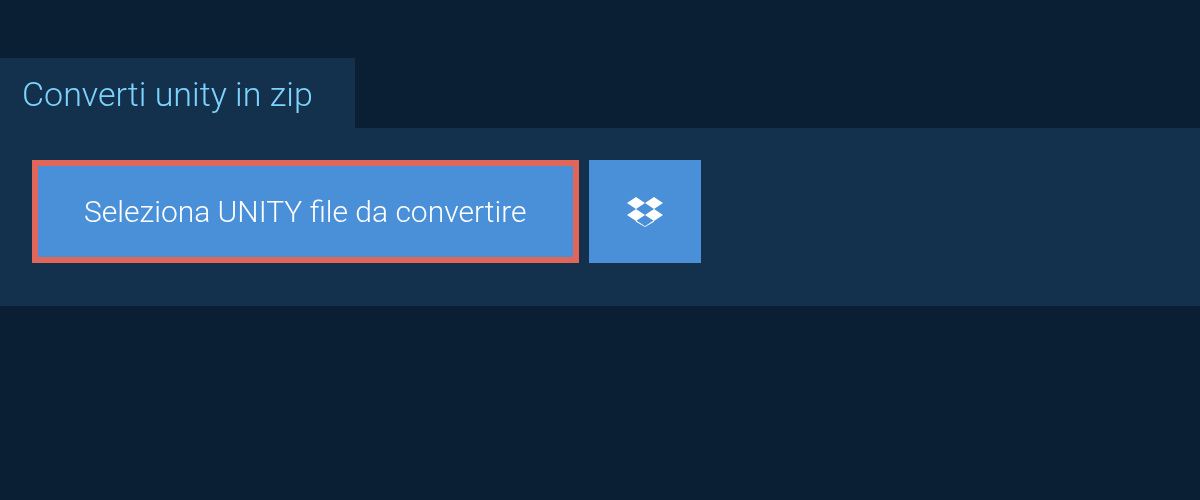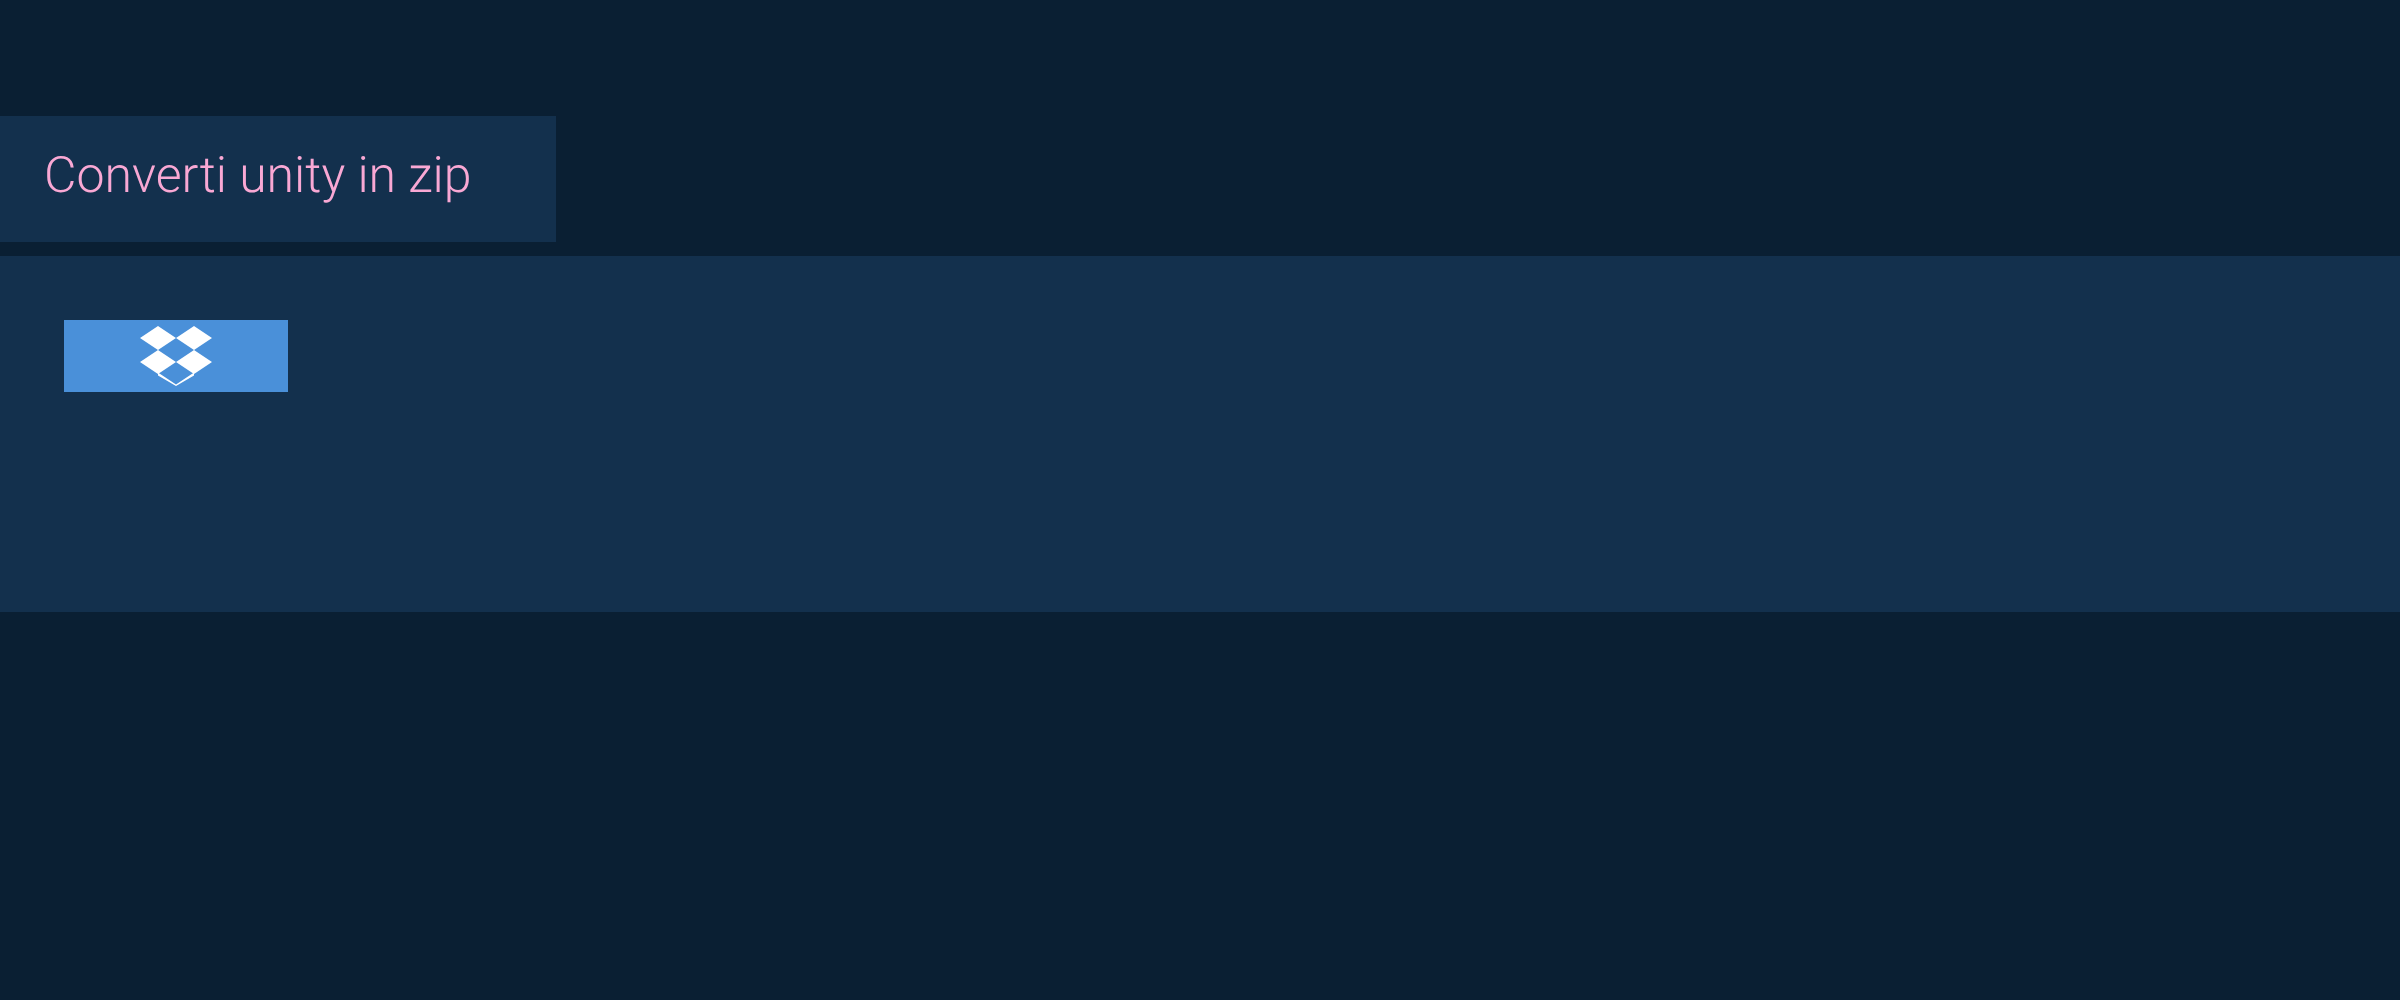--- a/index.html
+++ b/index.html
@@ -14,22 +14,22 @@
       height: 500px;
       overflow: hidden;
     }
     .tab-container {
       position: absolute;
       left: 0;
       top: 58px;
     }
     .tab {
       background: #13304d;
-      color: #f9a8d4;
-      font-size: 25px;
+      color: #7dd3fc;
+      font-size: 34px;
       font-weight: 300;
       padding: 16px 42px 18px 22px;
       display: inline-block;
     }
     .content-panel {
       position: absolute;
       left: 0;
       top: 128px;
       width: 1200px;
       background: #13304d;
@@ -74,19 +74,24 @@
 <body>
 
 <div class="tab-container">
   <div class="tab">
     <span>Converti unity in zip</span>
   </div>
 </div>
 
 <div class="content-panel">
   <div class="button-row">
+    <div class="select-button-wrap">
+      <div class="select-button">
+        <span>Seleziona UNITY file da convertire</span>
+      </div>
+    </div>
     <div class="dropbox-button">
       <svg class="dropbox-icon-svg" viewBox="0 0 24 24">
         <path d="M6 2L0 6l6 4-6 4 6 4 6-4 6 4 6-4-6-4 6-4-6-4-6 4-6-4zm6 4l6 4-6 4-6-4 6-4zm-6 12.5l6 3.5 6-3.5v-1l-6 4-6-4v1z"></path>
       </svg>
     </div>
   </div>
 </div>
 
 </body></html>

